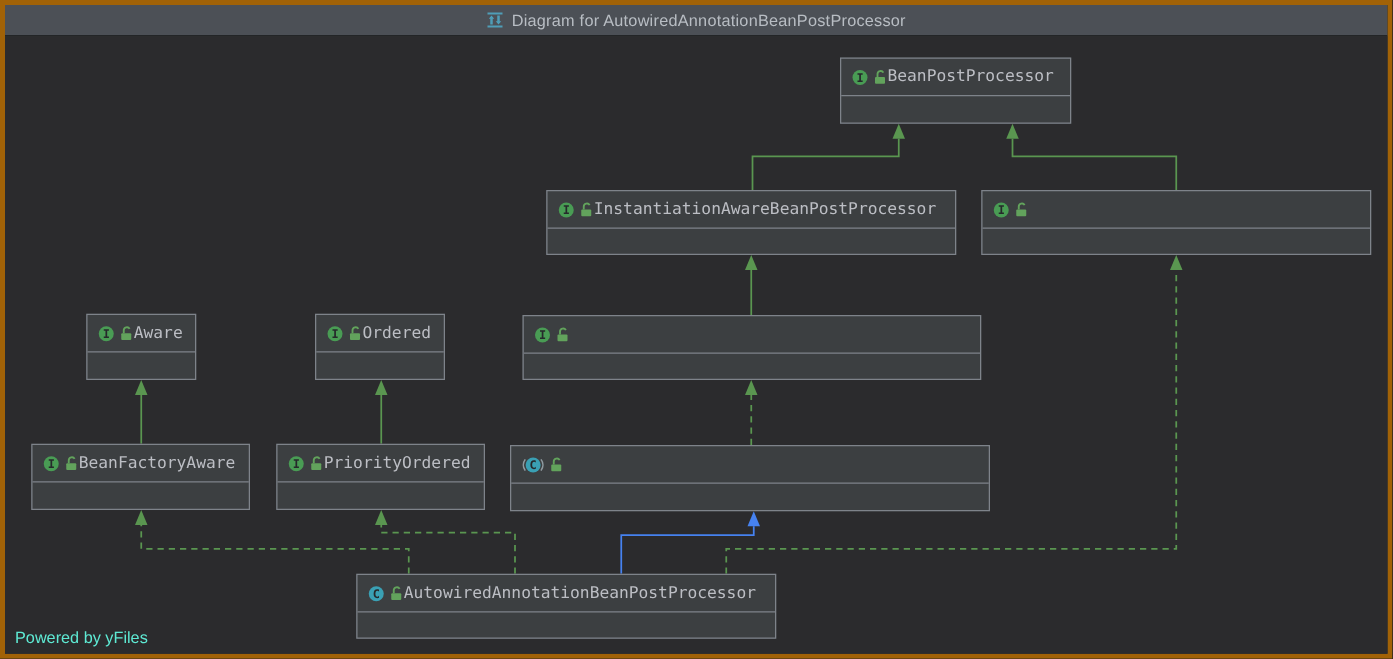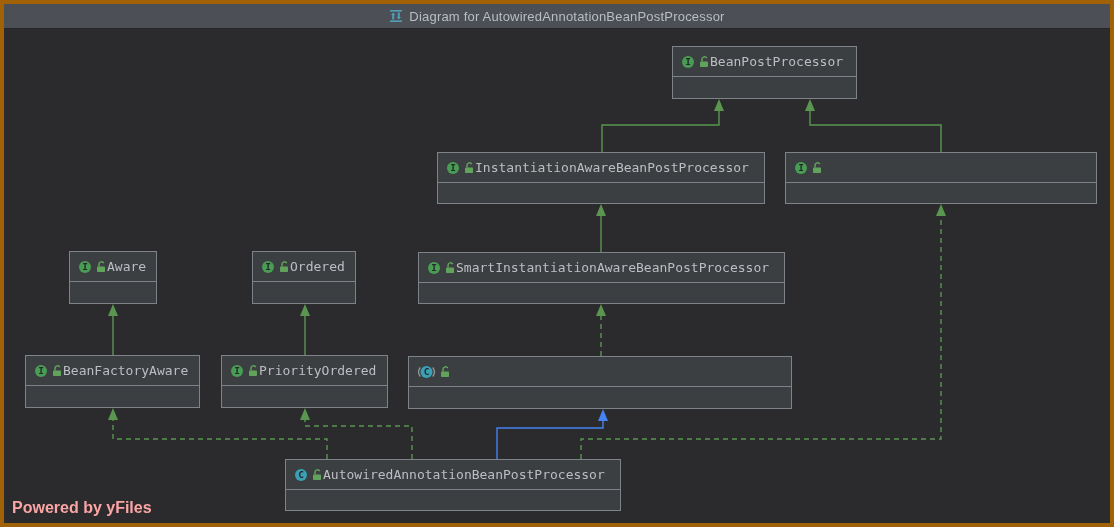--- a/index.html
+++ b/index.html
@@ -26,21 +26,21 @@
     padding:0 8px;border-bottom:1px solid #7e838a;
   }
   .node-icons{display:flex;align-items:center;gap:3px;flex:0 0 auto;}
   .node-label{
     flex:1 1 auto;text-align:left;
     font-family:"DejaVu Sans Mono","Liberation Mono",monospace;
     font-size:13px;white-space:nowrap;overflow:hidden;
   }
   .node-body{height:100%;}
   .footer-text{
-    position:absolute;left:8px;bottom:6px;font-size:16px;color:#fca5a5;font-weight:bold;
+    position:absolute;left:8px;bottom:6px;font-size:13px;color:#5eead4;
   }
 </style>
 </head>
 <body>
 
 <div class="window">
 
   <div class="titlebar">
     <svg width="14" height="14" viewBox="0 0 14 14">
       <rect x="1" y="1" width="12" height="1.6" fill="#4f9eb8"></rect>
@@ -181,21 +181,20 @@
           <span class="node-icons">
             <svg width="14" height="14" viewBox="0 0 14 14">
               <circle cx="7" cy="7" r="6" fill="#499c54"></circle>
               <text x="7" y="10.4" text-anchor="middle" font-family="&quot;DejaVu Sans Mono&quot;,monospace" font-size="9.5" font-weight="bold" fill="#26292b">I</text>
             </svg>
             <svg width="12" height="13" viewBox="0 0 12 13">
               <path d="M4 6.5 V4.4 A2.5 2.5 0 0 1 8.7 3.1" fill="none" stroke="#62a35c" stroke-width="1.5"></path>
               <rect x="2" y="6.5" width="8" height="5.5" rx="0.8" fill="#62a35c"></rect>
             </svg>
           </span>
-          <span class="node-label">SmartInstantiationAwareBeanPostProcessor</span>
         </div>
         <div class="node-body"></div>
       </div>
       <div class="node" style="left: 21px; top: 351px; width: 175px; height: 53px;">
         <div class="node-header">
           <span class="node-icons">
             <svg width="14" height="14" viewBox="0 0 14 14">
               <circle cx="7" cy="7" r="6" fill="#499c54"></circle>
               <text x="7" y="10.4" text-anchor="middle" font-family="&quot;DejaVu Sans Mono&quot;,monospace" font-size="9.5" font-weight="bold" fill="#26292b">I</text>
             </svg>

